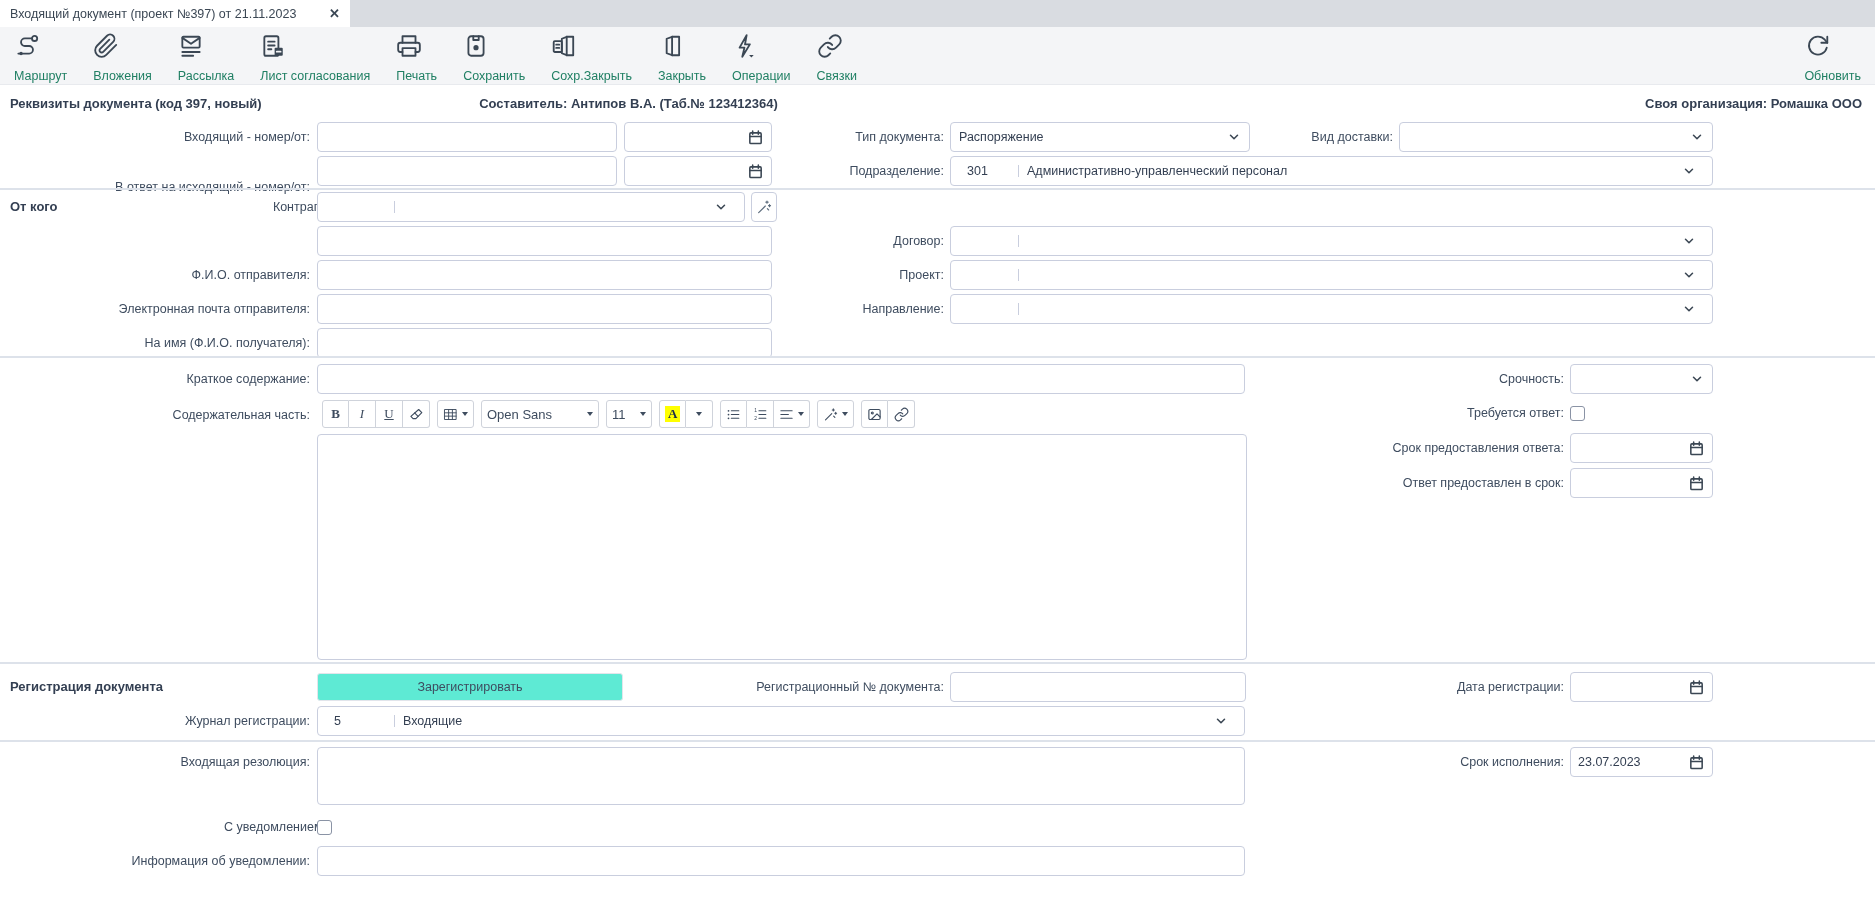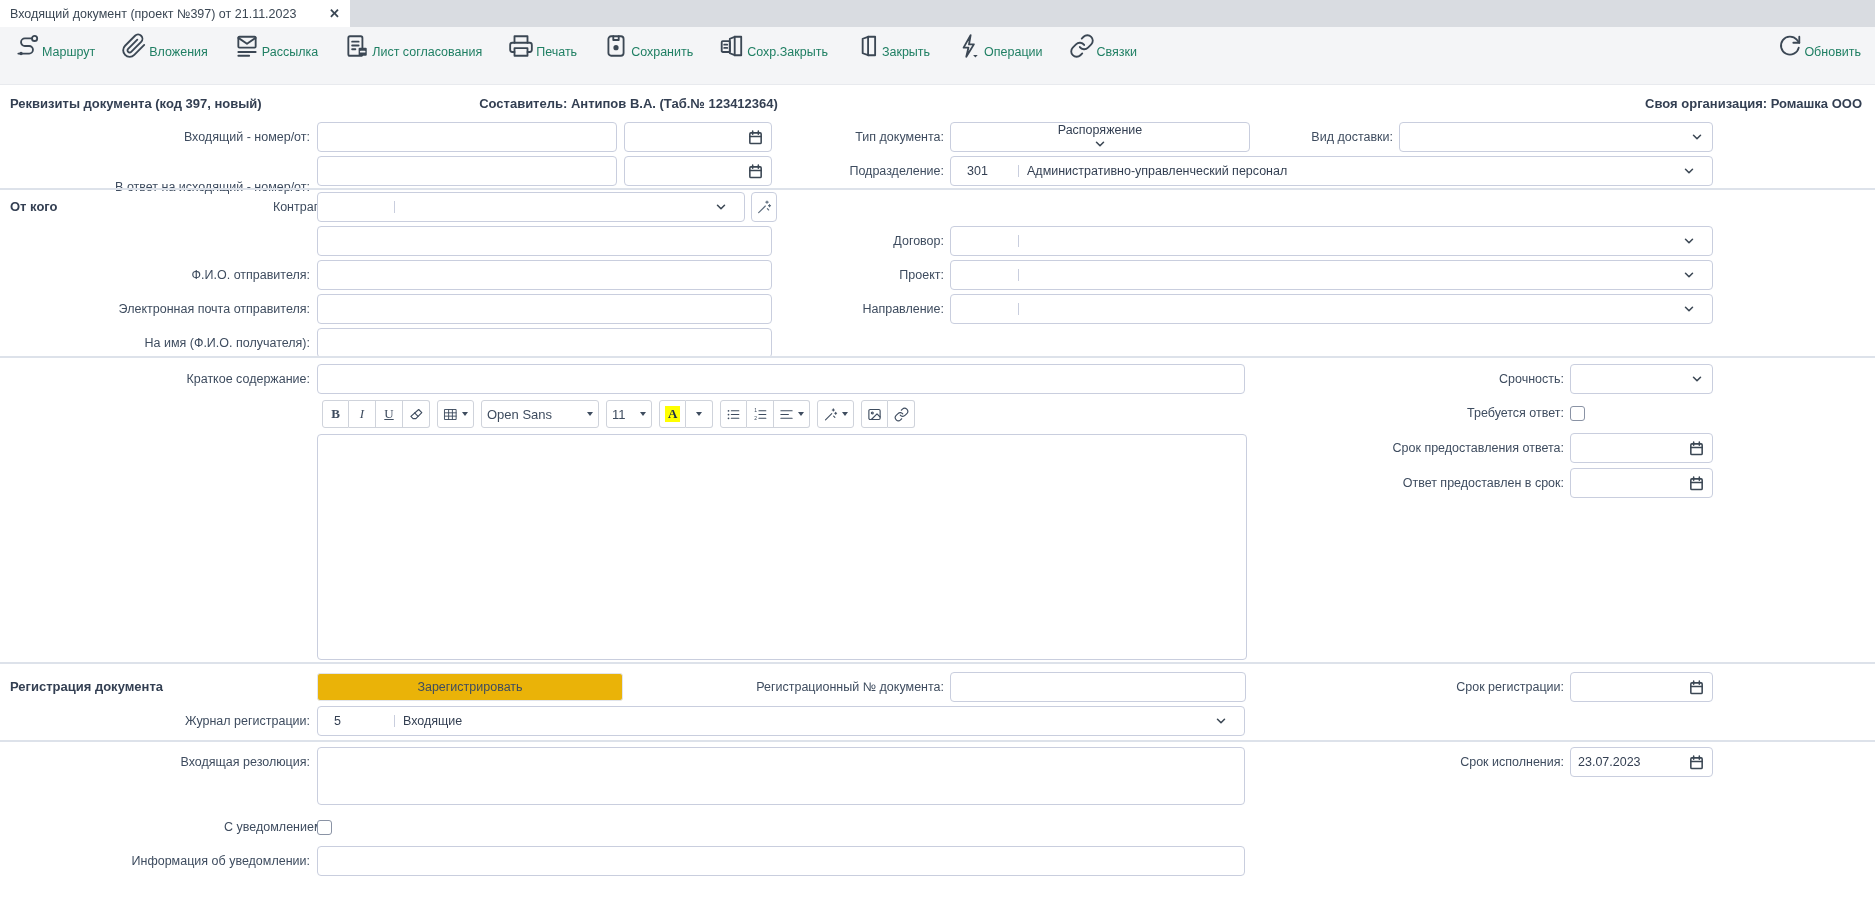--- a/index.html
+++ b/index.html
@@ -6,21 +6,21 @@
   body{font-family:"Liberation Sans",sans-serif;}
   .screen{position:relative;width:1875px;height:909px;background:#fff;overflow:hidden;color:#3E4C5F;font-size:12.5px;}
   
   .tabbar{position:absolute;left:0;top:0;width:100%;height:27px;background:#D9DCE1;}
   .tab{position:absolute;left:0;top:0;width:350px;height:27px;background:#FFFFFF;display:flex;align-items:center;gap:10px;padding:0 10px;box-sizing:border-box;}
   .tab-title{flex:1;white-space:nowrap;overflow:hidden;color:#3B4754;}
   .tab-close{font-weight:bold;color:#3B4754;cursor:pointer;font-size:13px;}
   
   .toolbar{position:absolute;left:0;top:27px;width:100%;height:58px;background:#F4F5F7;border-bottom:1px solid #E8EAEE;box-sizing:border-box;}
   .tb-items{position:absolute;left:14px;top:5px;display:flex;gap:26px;}
-  .tb-item{display:flex;flex-direction:row;align-items:flex-end;gap:2px;cursor:pointer;}
+  .tb-item{display:flex;flex-direction:column;align-items:flex-start;gap:10px;cursor:pointer;}
   .tb-ico{height:27px;display:flex;align-items:center;justify-content:center;}
   .tb-lbl{color:#1F7F63;font-size:12.5px;white-space:nowrap;}
   .tb-refresh{position:absolute;right:14px;top:5px;}
   .ico{stroke:#3B4754;fill:none;stroke-width:1.7;stroke-linecap:round;stroke-linejoin:round;}
   
   .hdr{position:absolute;font-weight:bold;color:#333F52;font-size:13px;white-space:nowrap;}
   .lbl{position:absolute;text-align:right;line-height:30px;white-space:nowrap;color:#3E4C5F;}
   .sect{position:absolute;left:10px;font-weight:bold;color:#333F52;font-size:13px;line-height:30px;white-space:nowrap;}
   .sep{position:absolute;left:0;width:1875px;height:2px;background:#DDE2EA;}
   
@@ -29,21 +29,21 @@
   textarea.ctl{resize:none;font:12.5px "Liberation Sans",sans-serif;color:#333F52;padding:6px 8px;outline:none;}
   .sel{display:flex;align-items:center;padding:0 8px;cursor:pointer;}
   .sel-val{flex:1;color:#333F52;white-space:nowrap;overflow:hidden;}
   .date{display:flex;align-items:center;padding:0 7px;cursor:pointer;}
   .date-val{flex:1;color:#333F52;}
   .comp{display:flex;align-items:stretch;padding:8px;}
   .comp-code{width:69px;border:none;border-right:1px solid #C9CEDE;border-radius:4px 0 0 4px;font:12.5px "Liberation Sans",sans-serif;padding:0 8px;color:#333F52;outline:none;box-sizing:border-box;background:transparent;}
   .comp-code.w60{width:60px;}
   .comp-body{flex:1;display:flex;align-items:center;padding:0 8px;cursor:pointer;min-width:0;}
   .chk{position:absolute;width:15px;height:15px;border:1.5px solid #8A93A5;border-radius:3px;background:#fff;box-sizing:border-box;cursor:pointer;}
-  .btn{position:absolute;display:flex;align-items:center;justify-content:center;background:#eab308;border:1px solid #E2E5EB;border-radius:3px;color:#3E4C5F;cursor:pointer;box-sizing:border-box;}
+  .btn{position:absolute;display:flex;align-items:center;justify-content:center;background:#5eead4;border:1px solid #E2E5EB;border-radius:3px;color:#3E4C5F;cursor:pointer;box-sizing:border-box;}
   .iconbtn{position:absolute;width:26px;height:30px;border:1px solid #C9CEDE;border-radius:4px;background:#fff;display:flex;align-items:center;justify-content:center;box-sizing:border-box;cursor:pointer;}
   
   .edbar{position:absolute;display:flex;gap:7px;align-items:center;}
   .grp{display:flex;}
   .ebtn{height:28px;min-width:27px;padding:0 5px;background:#fff;border:1px solid #CFD3DB;display:flex;align-items:center;justify-content:center;gap:4px;cursor:pointer;box-sizing:border-box;color:#3E4C5F;font-size:13px;}
   .grp .ebtn + .ebtn{border-left:none;}
   .grp .ebtn:first-child{border-radius:3px 0 0 3px;}
   .grp .ebtn:last-child{border-radius:0 3px 3px 0;}
   .grp .ebtn:only-child{border-radius:3px;}
   .ebtn.b{font-weight:bold;font-family:"Liberation Serif",serif;}
@@ -186,21 +186,21 @@
   <input class="ctl" style="left: 317px; top: 122px; width: 300px;">
   <div class="ctl date" style="left:624px;top:122px;width:148px;">
     <span class="date-val"></span>
     <svg class="ico" width="17" height="17" viewBox="0 0 24 24" style="stroke-width:2.2;">
         <rect x="4" y="5.5" width="16" height="15" rx="1.5"></rect>
         <path d="M8 3v4.5M16 3v4.5M4 10.5h16"></path>
       </svg>
   </div>
 
   <div class="lbl" style="left:640px;top:122px;width:304px;">Тип документа:</div>
-  <div class="ctl sel" style="left:950px;top:122px;width:300px;flex-direction:column;">
+  <div class="ctl sel" style="left:950px;top:122px;width:300px;">
     <span class="sel-val">Распоряжение</span>
     <svg class="ico chev" width="14" height="14" viewBox="0 0 24 24" style="stroke-width:2.6;">
         <polyline points="6 9 12 15 18 9"></polyline>
       </svg>
   </div>
 
   <div class="lbl" style="left:1160px;top:122px;width:233px;">Вид доставки:</div>
   <div class="ctl sel" style="left:1399px;top:122px;width:314px;">
     <span class="sel-val"></span>
     <svg class="ico chev" width="14" height="14" viewBox="0 0 24 24" style="stroke-width:2.6;">
@@ -294,20 +294,21 @@
           <polyline points="6 9 12 15 18 9"></polyline>
         </svg>
     </div>
   </div>
 
   <div class="sep" style="top:356px;"></div>
 
   <div class="lbl" style="left:0;top:364px;width:310px;">Краткое содержание:</div>
   <input class="ctl" style="left: 317px; top: 364px; width: 928px;">
 
+  <div class="lbl" style="left:0;top:400px;width:310px;">Содержательная часть:</div>
 
   <div class="edbar" style="left:322px;top:400px;">
     <div class="grp">
       <div class="ebtn b">B</div>
       <div class="ebtn i">I</div>
       <div class="ebtn u">U</div>
       <div class="ebtn">
         <svg class="eico" width="15" height="15" viewBox="0 0 24 24">
             <path d="M15.5 4l5 5L11 18.5H6.5L3 15 15.5 4z"></path>
             <path d="M9 9.5l5.5 5.5"></path>
@@ -426,21 +427,21 @@
   </div>
 
   <div class="sep" style="top:662px;"></div>
 
   <div class="sect" style="top:672px;">Регистрация документа</div>
   <div class="btn" style="left:317px;top:673px;width:306px;height:28px;">Зарегистрировать</div>
 
   <div class="lbl" style="left:640px;top:672px;width:304px;">Регистрационный № документа:</div>
   <input class="ctl" style="left: 950px; top: 672px; width: 296px;">
 
-  <div class="lbl" style="left:1264px;top:672px;width:300px;">Срок регистрации:</div>
+  <div class="lbl" style="left:1264px;top:672px;width:300px;">Дата регистрации:</div>
   <div class="ctl date" style="left:1570px;top:672px;width:143px;">
     <span class="date-val"></span>
     <svg class="ico" width="17" height="17" viewBox="0 0 24 24" style="stroke-width:2.2;">
         <rect x="4" y="5.5" width="16" height="15" rx="1.5"></rect>
         <path d="M8 3v4.5M16 3v4.5M4 10.5h16"></path>
       </svg>
   </div>
 
   <div class="lbl" style="left:0;top:706px;width:310px;">Журнал регистрации:</div>
   <div class="ctl comp" style="left:317px;top:706px;width:928px;">

